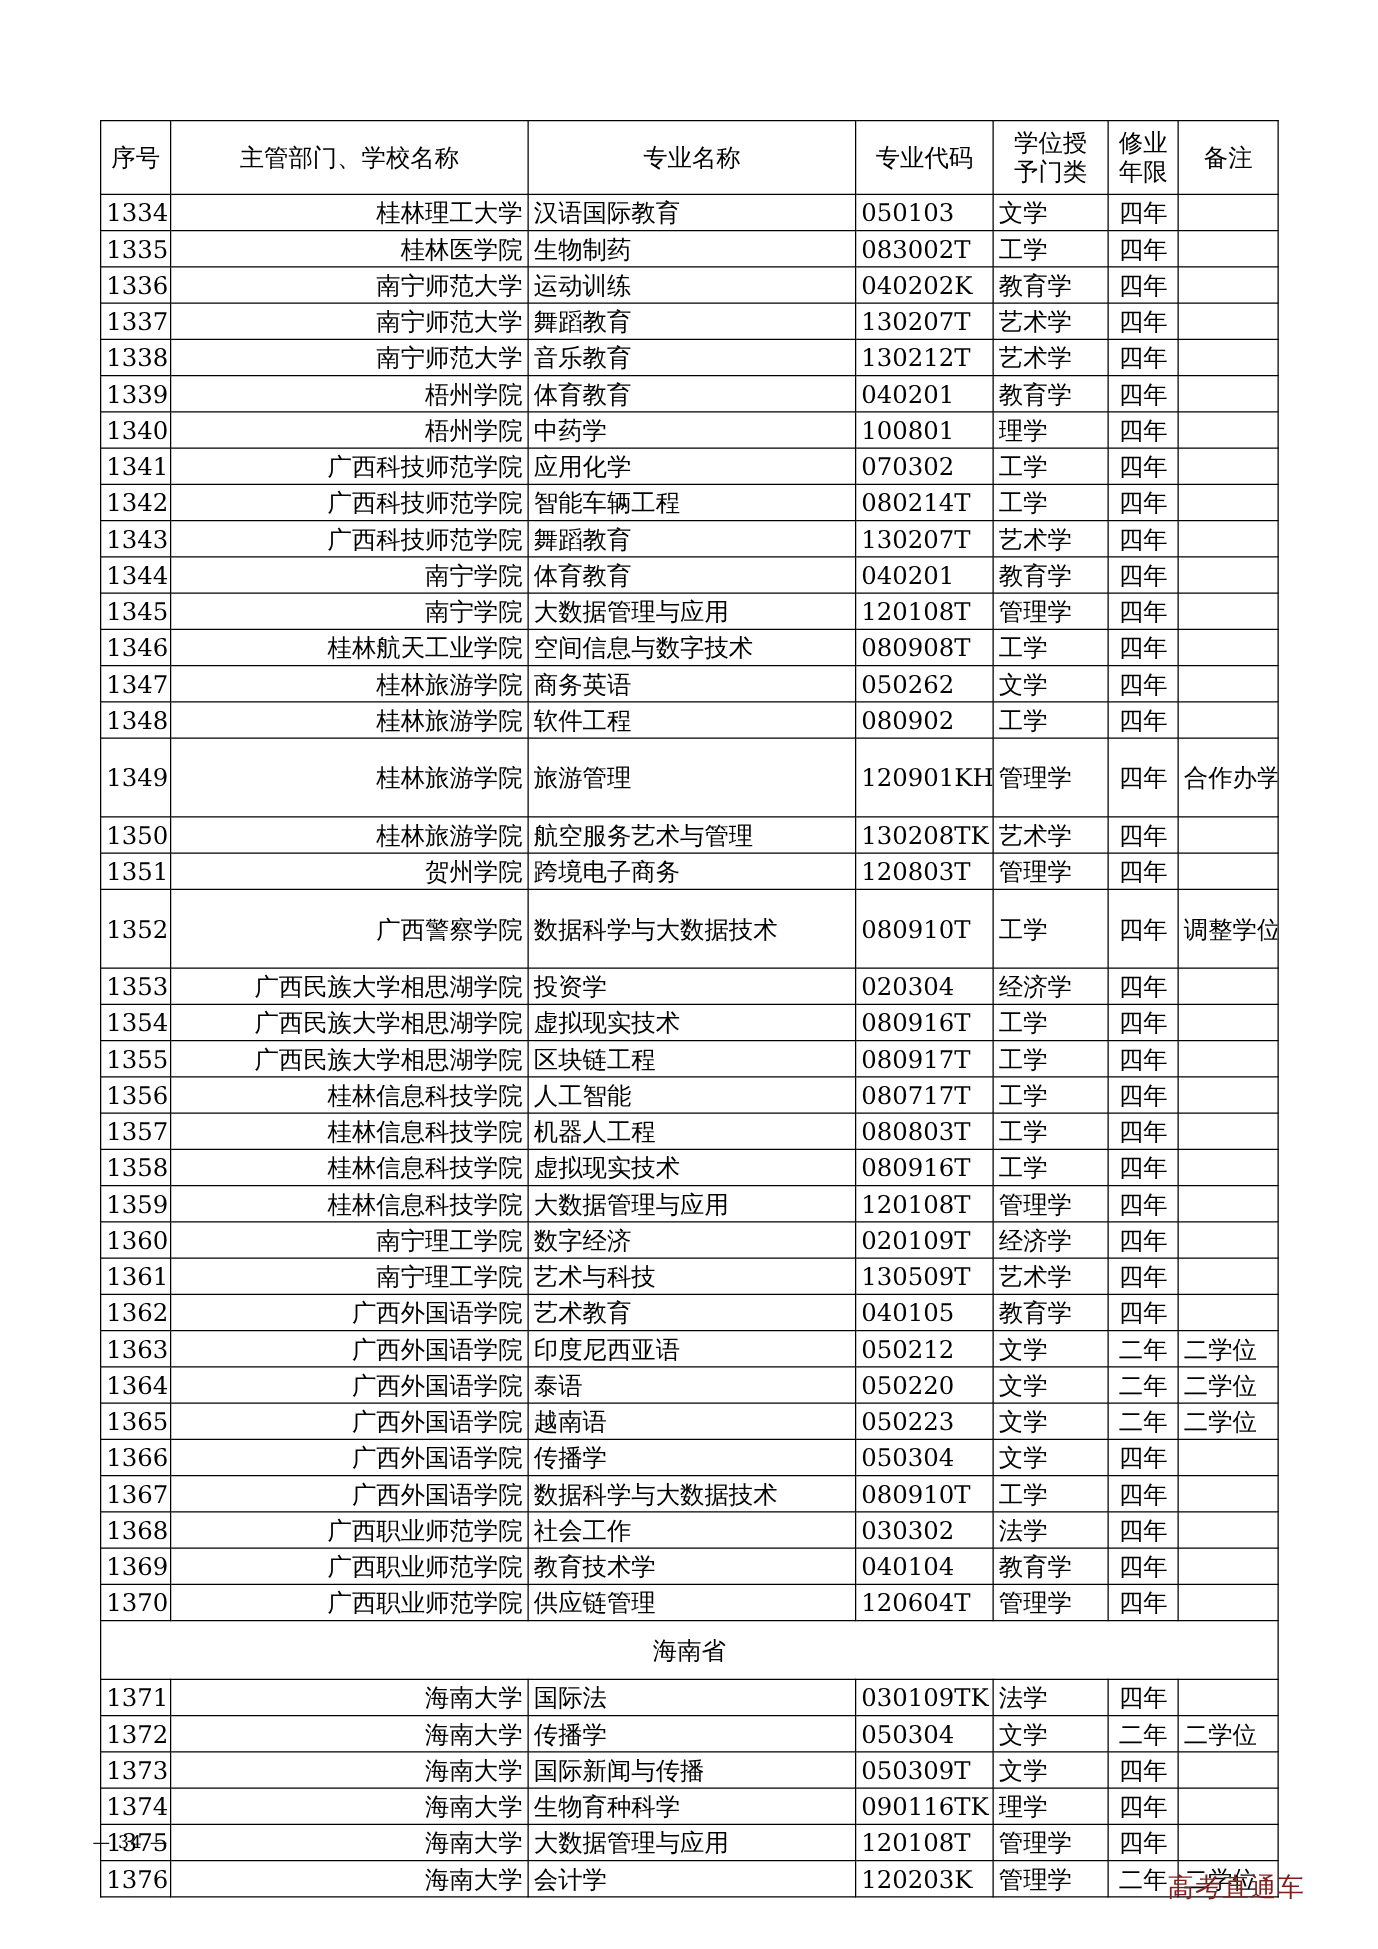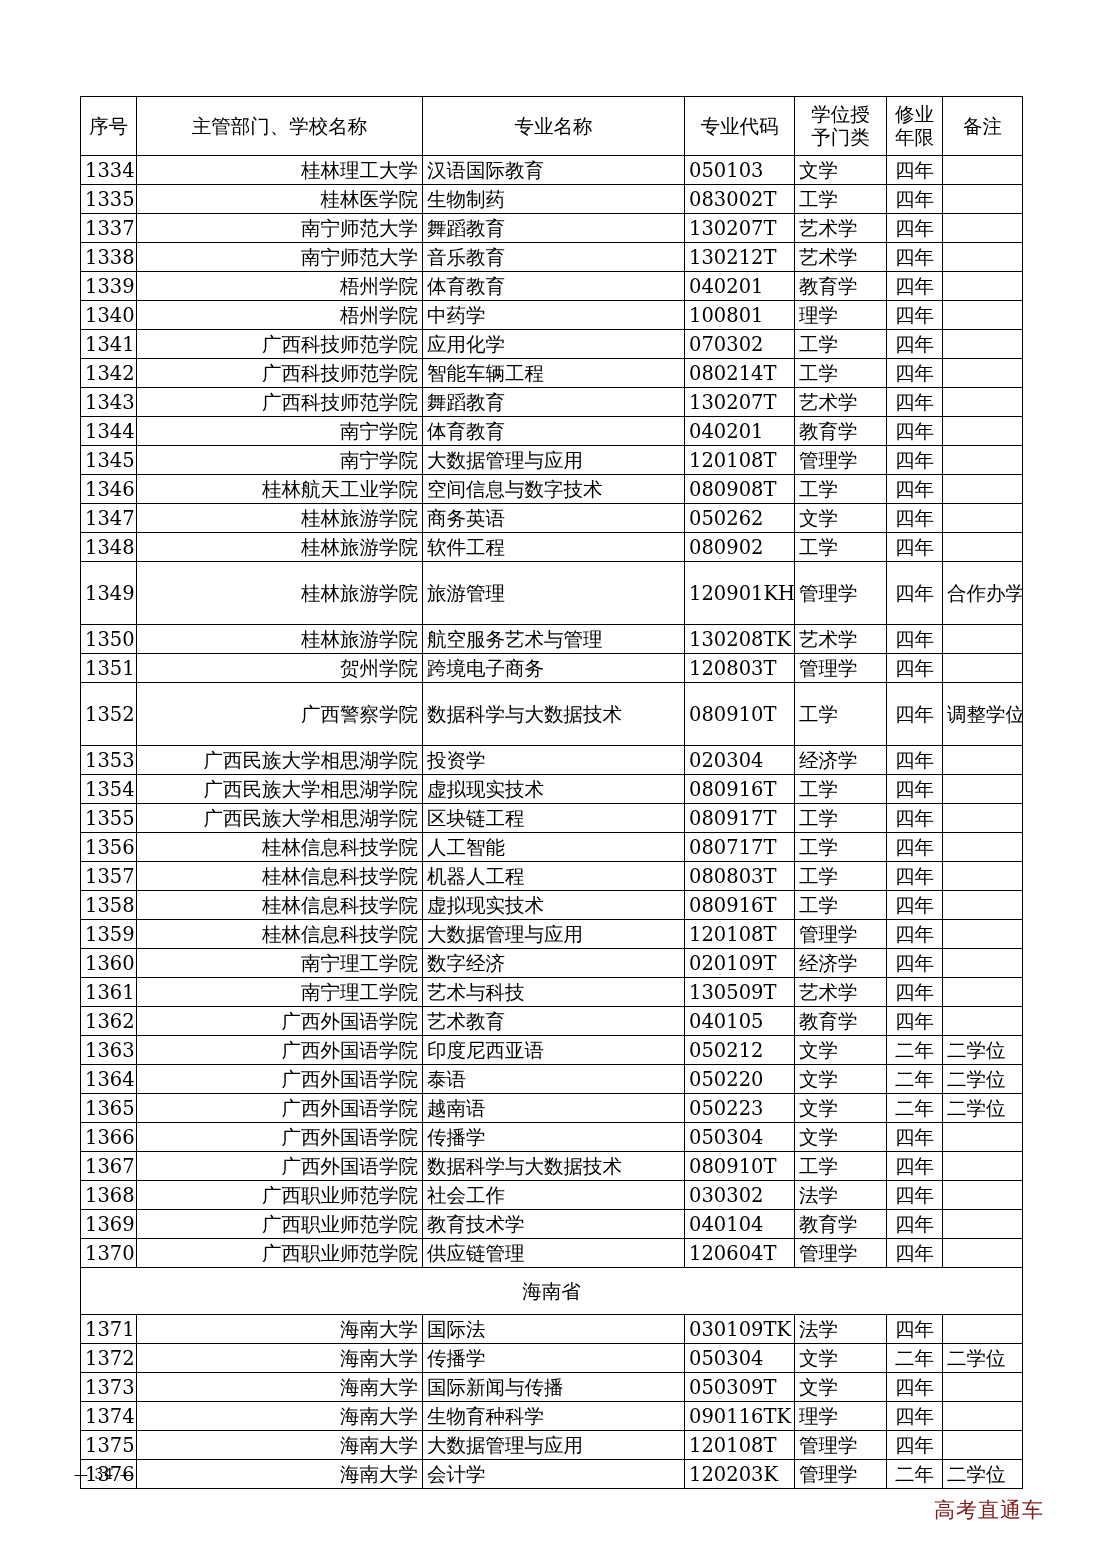--- a/index.html
+++ b/index.html
@@ -148,20 +148,29 @@
         <tr>
           <td class="seq">1335</td>
           <td class="school">桂林医学院</td>
           <td class="major">生物制药</td>
           <td class="code">083002T</td>
           <td class="degree">工学</td>
           <td class="years">四年</td>
           <td class="note"></td>
         </tr>
         <tr>
+          <td class="seq">1336</td>
+          <td class="school">南宁师范大学</td>
+          <td class="major">运动训练</td>
+          <td class="code">040202K</td>
+          <td class="degree">教育学</td>
+          <td class="years">四年</td>
+          <td class="note"></td>
+        </tr>
+        <tr>
           <td class="seq">1337</td>
           <td class="school">南宁师范大学</td>
           <td class="major">舞蹈教育</td>
           <td class="code">130207T</td>
           <td class="degree">艺术学</td>
           <td class="years">四年</td>
           <td class="note"></td>
         </tr>
         <tr>
           <td class="seq">1338</td>

